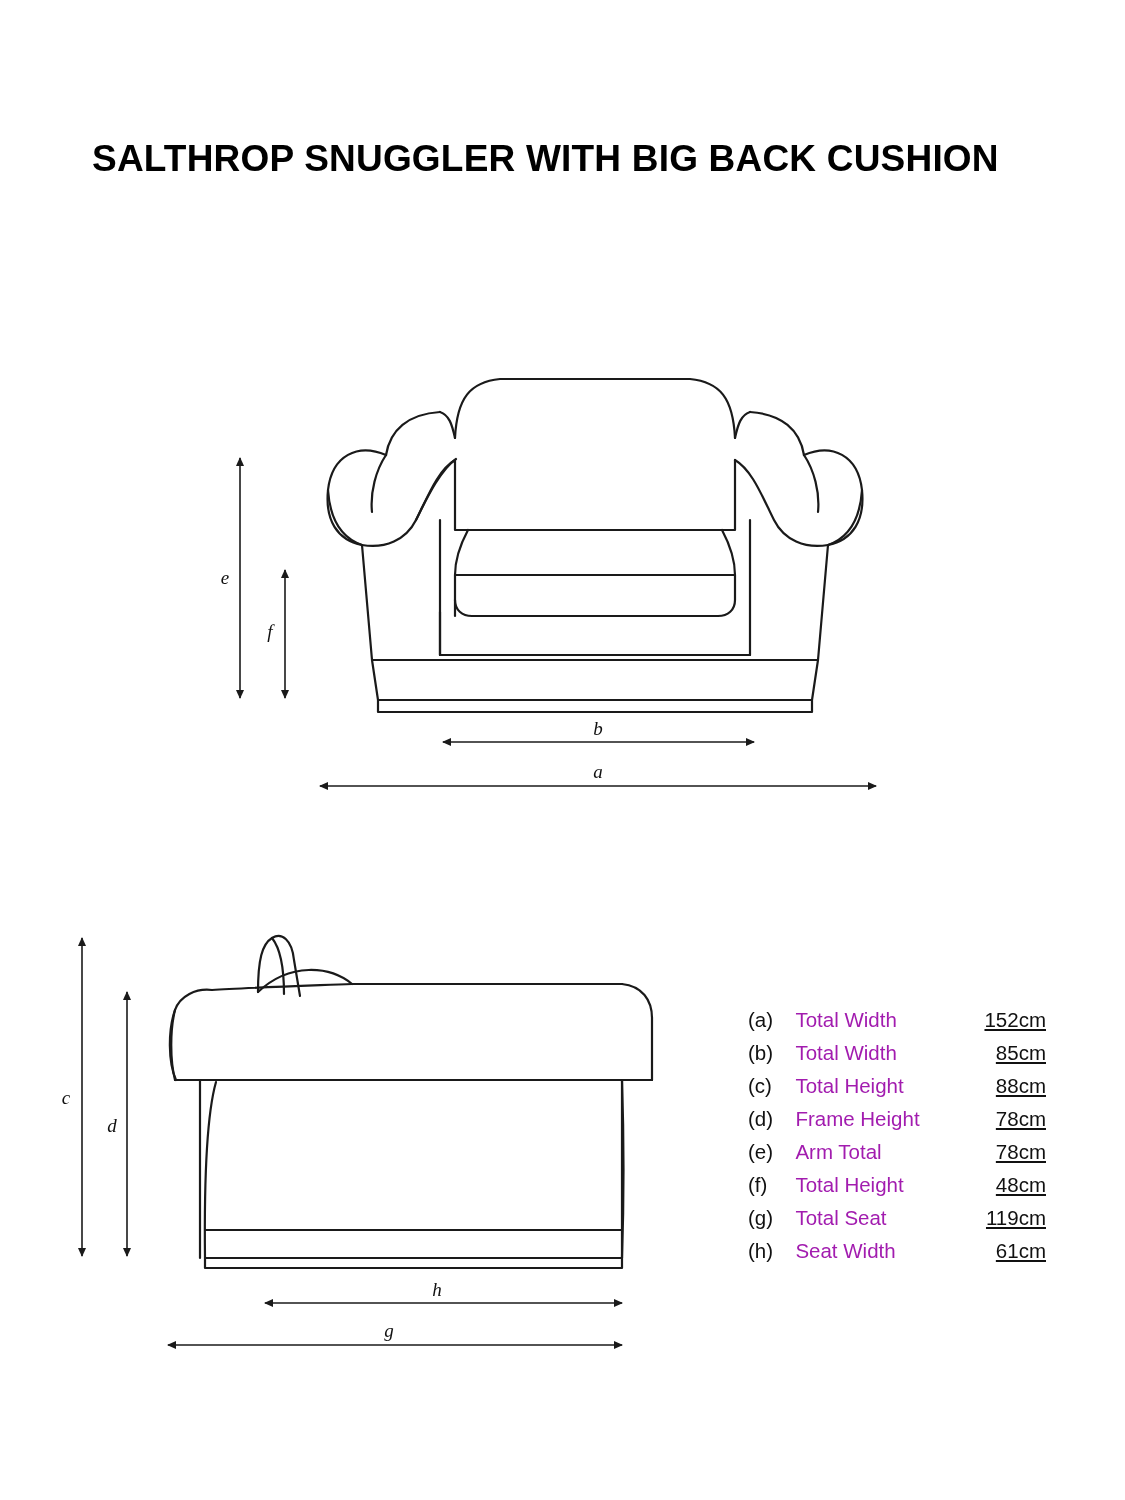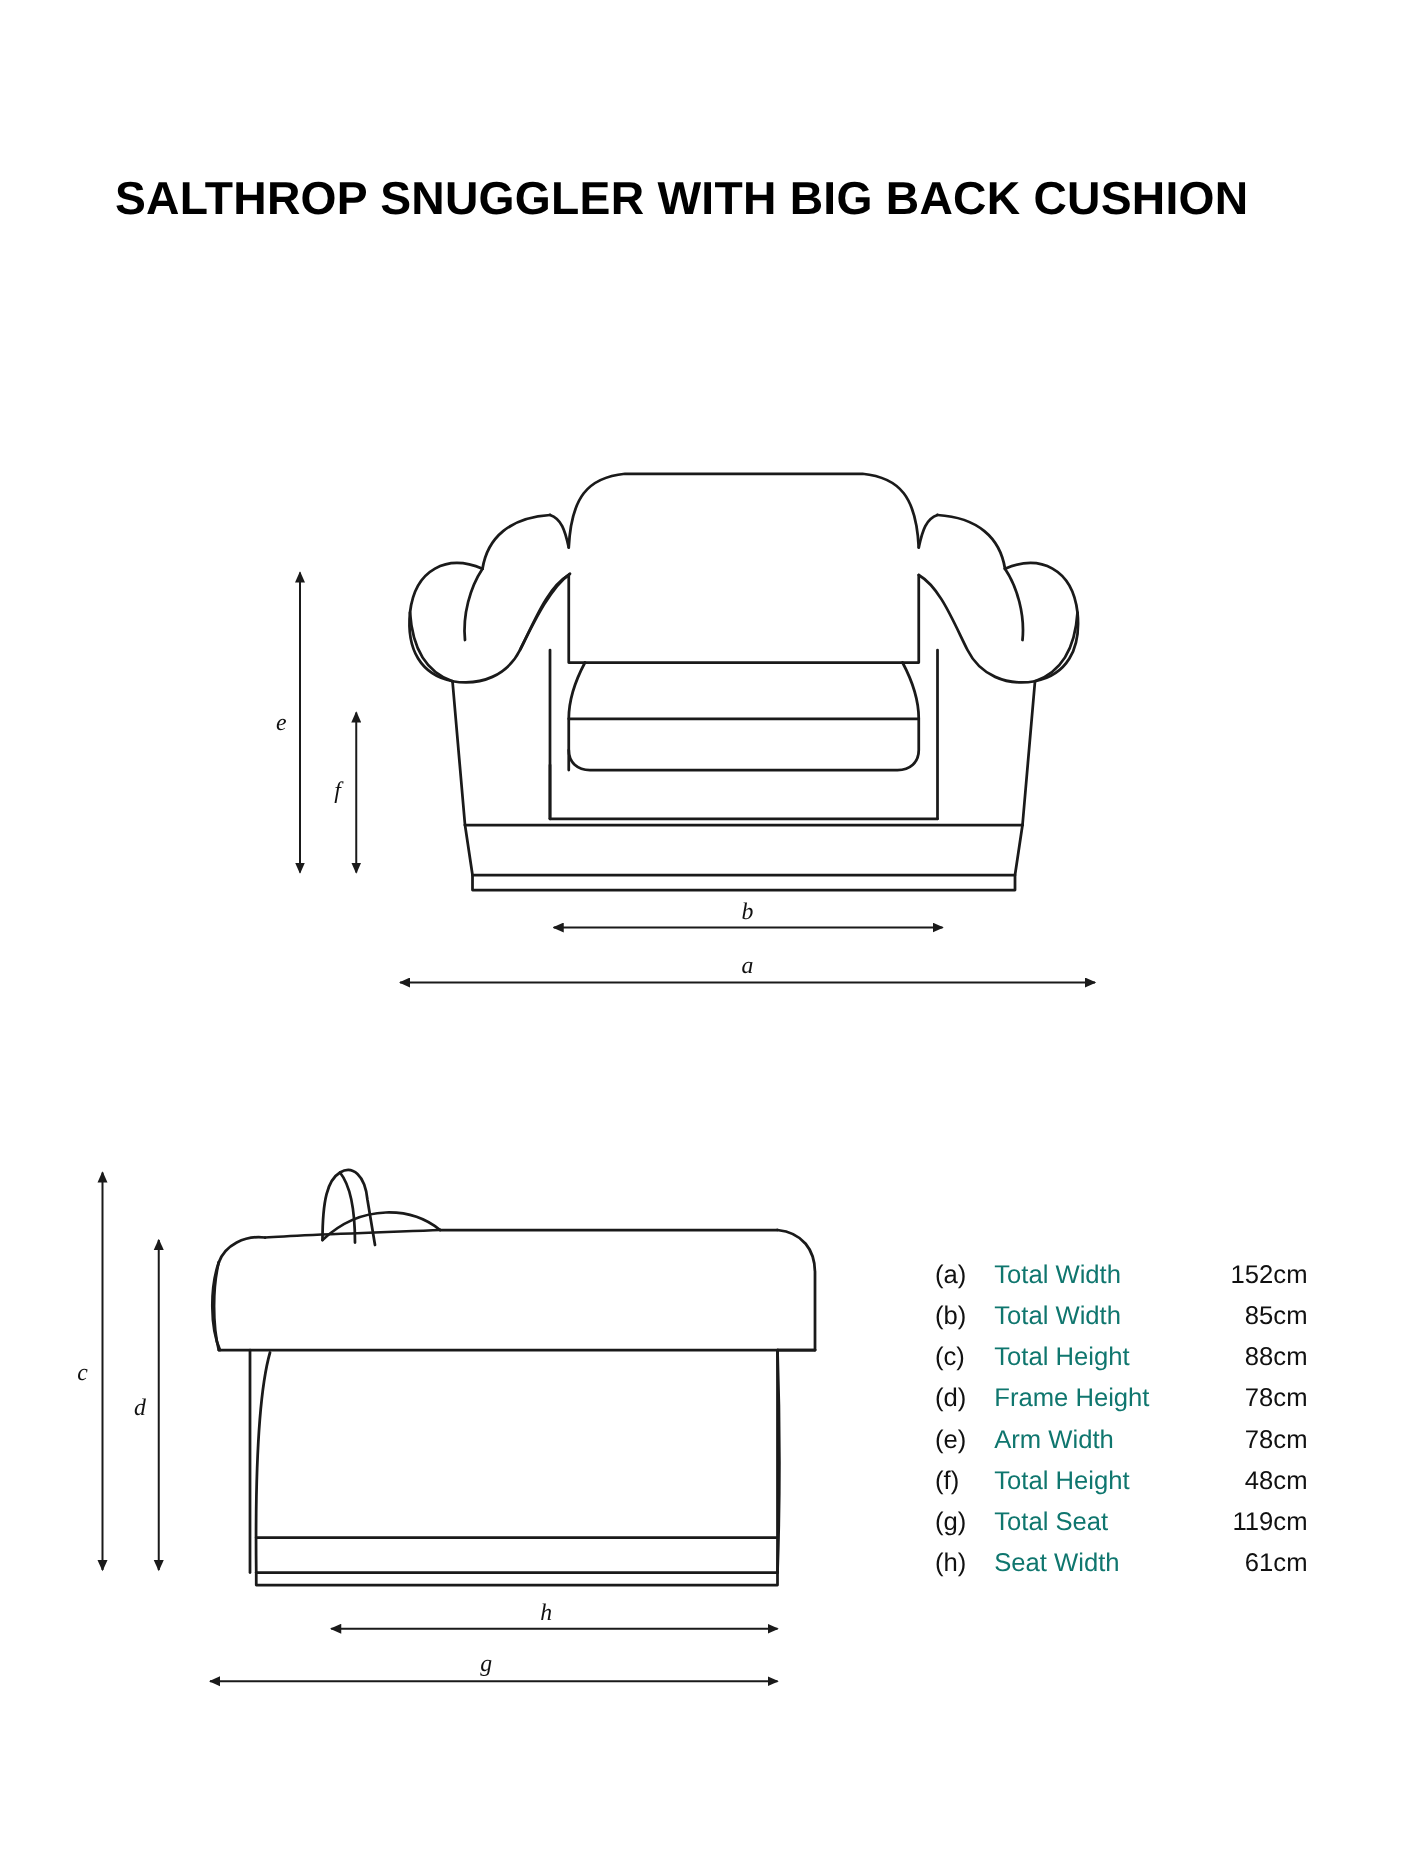--- a/index.html
+++ b/index.html
@@ -52,26 +52,27 @@
     padding: 0 0 9px 0;
     vertical-align: top;
     white-space: nowrap;
   }
   .dimtable td.key {
     width: 52px;
     color: #111111;
   }
   .dimtable td.label {
     width: 178px;
-    color: #0f766e;
+    color: #a21caf;
   }
   .dimtable td.value {
     text-align: right;
     width: 86px;
     color: #111111;
+    text-decoration: underline;
   }
   .dimlabel {
     font-style: italic;
     font-size: 19px;
     fill: #111111;
     font-family: "Liberation Serif", serif;
   }
 </style>
 </head>
 <body>
@@ -204,21 +205,21 @@
           <td class="label">Total Height</td>
           <td class="value">88cm</td>
         </tr>
         <tr>
           <td class="key">(d)</td>
           <td class="label">Frame Height</td>
           <td class="value">78cm</td>
         </tr>
         <tr>
           <td class="key">(e)</td>
-          <td class="label">Arm Width</td>
+          <td class="label">Arm Total</td>
           <td class="value">78cm</td>
         </tr>
         <tr>
           <td class="key">(f)</td>
           <td class="label">Total Height</td>
           <td class="value">48cm</td>
         </tr>
         <tr>
           <td class="key">(g)</td>
           <td class="label">Total Seat</td>

